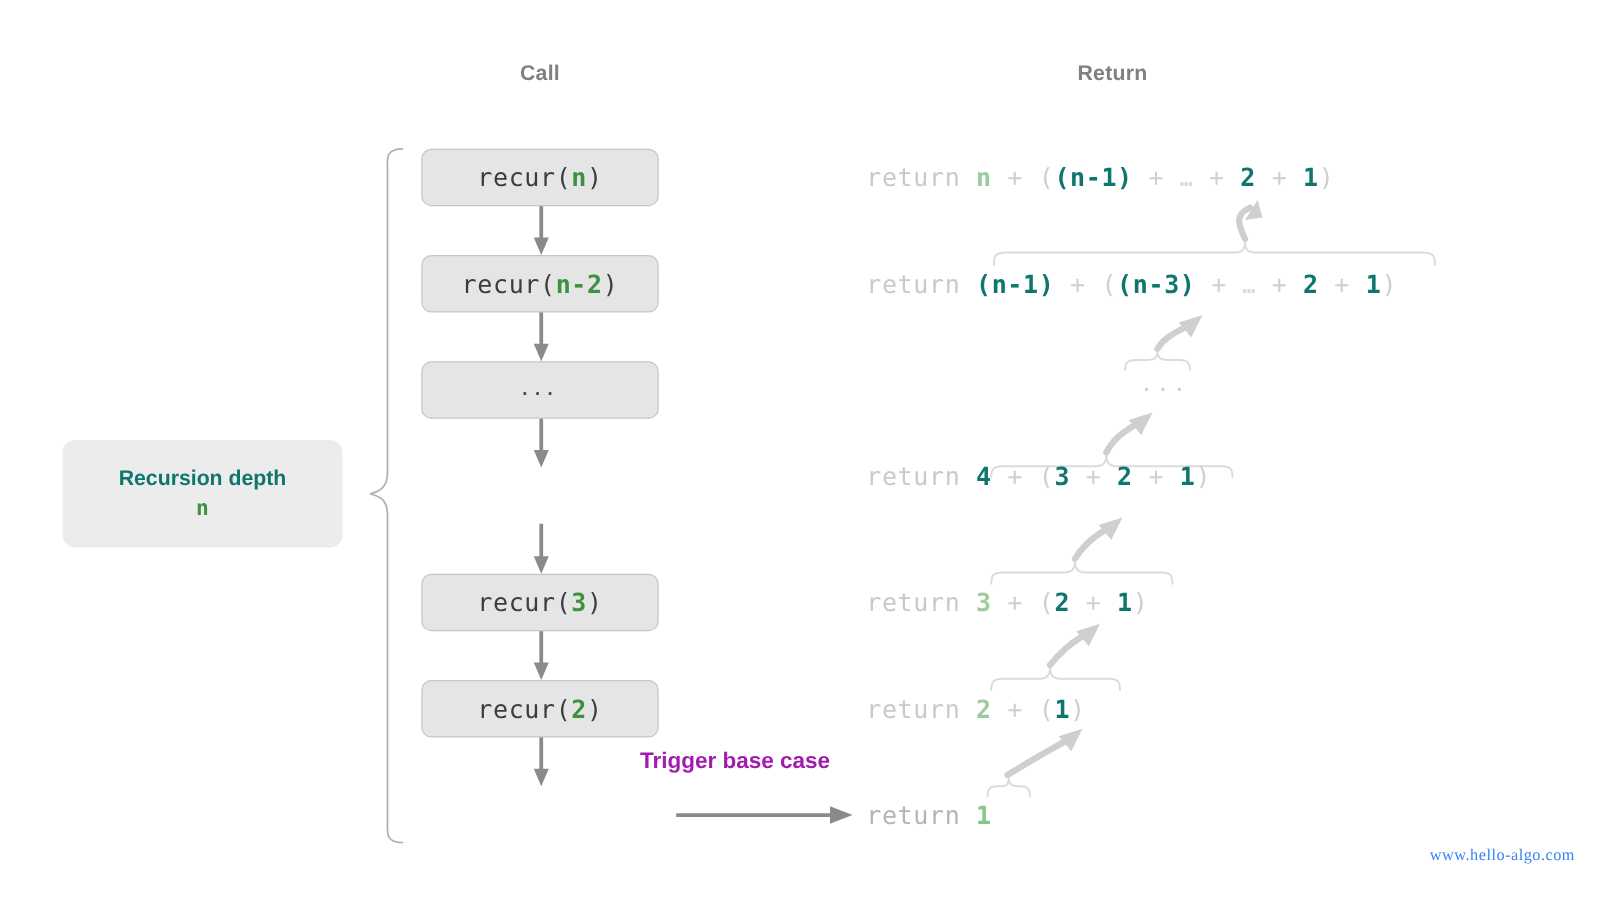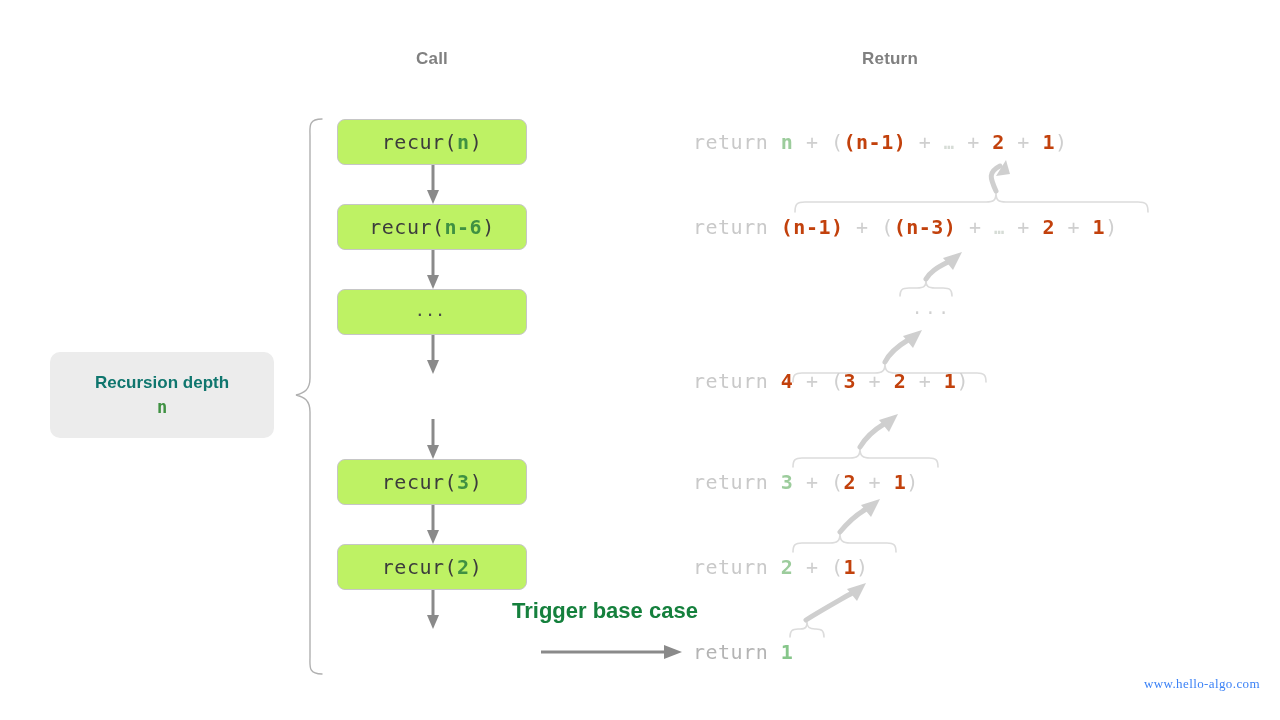--- a/index.html
+++ b/index.html
@@ -36,21 +36,21 @@
   #header-call  { left: 332px; top: 49px; width: 200px; }
   #header-return{ left: 790px; top: 49px; width: 200px; }
 
   
   .call-box {
     position: absolute;
     left: 337px;
     width: 190px;
     height: 46px;
     box-sizing: border-box;
-    background: #bef264;
+    background: #e5e5e5;
     border: 1.6px solid #c6c6c6;
     border-radius: 8px;
     display: flex;
     align-items: center;
     justify-content: center;
     font-family: "DejaVu Sans Mono", "Liberation Mono", monospace;
     font-size: 20px;
     color: #3c3c3c;
     letter-spacing: 0.5px;
   }
@@ -69,34 +69,34 @@
     font-family: "DejaVu Sans Mono", "Liberation Mono", monospace;
     font-size: 20px;
     letter-spacing: 0.5px;
     white-space: nowrap;
     line-height: 1;
   }
   .kw      { color: #c9c9c9; }
   .kw-dark { color: #b4b4b4; }
   .paren   { color: #cfcfcf; }
   .op      { color: #cfcfcf; }
-  .num     { color: #c2410c; font-weight: bold; }
+  .num     { color: #0f766e; font-weight: bold; }
   .num-dark{ color: #9ccc9c; font-weight: bold; }
   .num-solid{ color: #86c68a; font-weight: bold; }
   .ell     { color: #d6dcd6; font-weight: bold; font-size: 17px; }
 
   
   #trigger-label {
     position: absolute;
     left: 512px;
     top: 598px;
     font-family: "Liberation Sans", sans-serif;
     font-weight: bold;
-    font-size: 22px;
-    color: #15803d;
+    font-size: 18px;
+    color: #a21caf;
     white-space: nowrap;
   }
 
   
   #depth-badge {
     position: absolute;
     left: 50px;
     top: 352px;
     width: 224px;
     height: 86px;
@@ -262,21 +262,21 @@
   <div id="depth-badge">
     <div id="depth-title">Recursion depth</div>
     <div id="depth-value">n</div>
   </div>
 
   <div class="call-box" style="top:119px">
     <span><span>recur(</span><span class="g">n</span><span>)</span></span>
   </div>
 
   <div class="call-box" style="top:204px">
-    <span><span>recur(</span><span class="g">n-6</span><span>)</span></span>
+    <span><span>recur(</span><span class="g">n-2</span><span>)</span></span>
   </div>
 
   <div class="call-box dots" style="top:289px">
     <span>...</span>
   </div>
 
 
   <div class="call-box" style="top:459px">
     <span><span>recur(</span><span class="g">3</span><span>)</span></span>
   </div>

